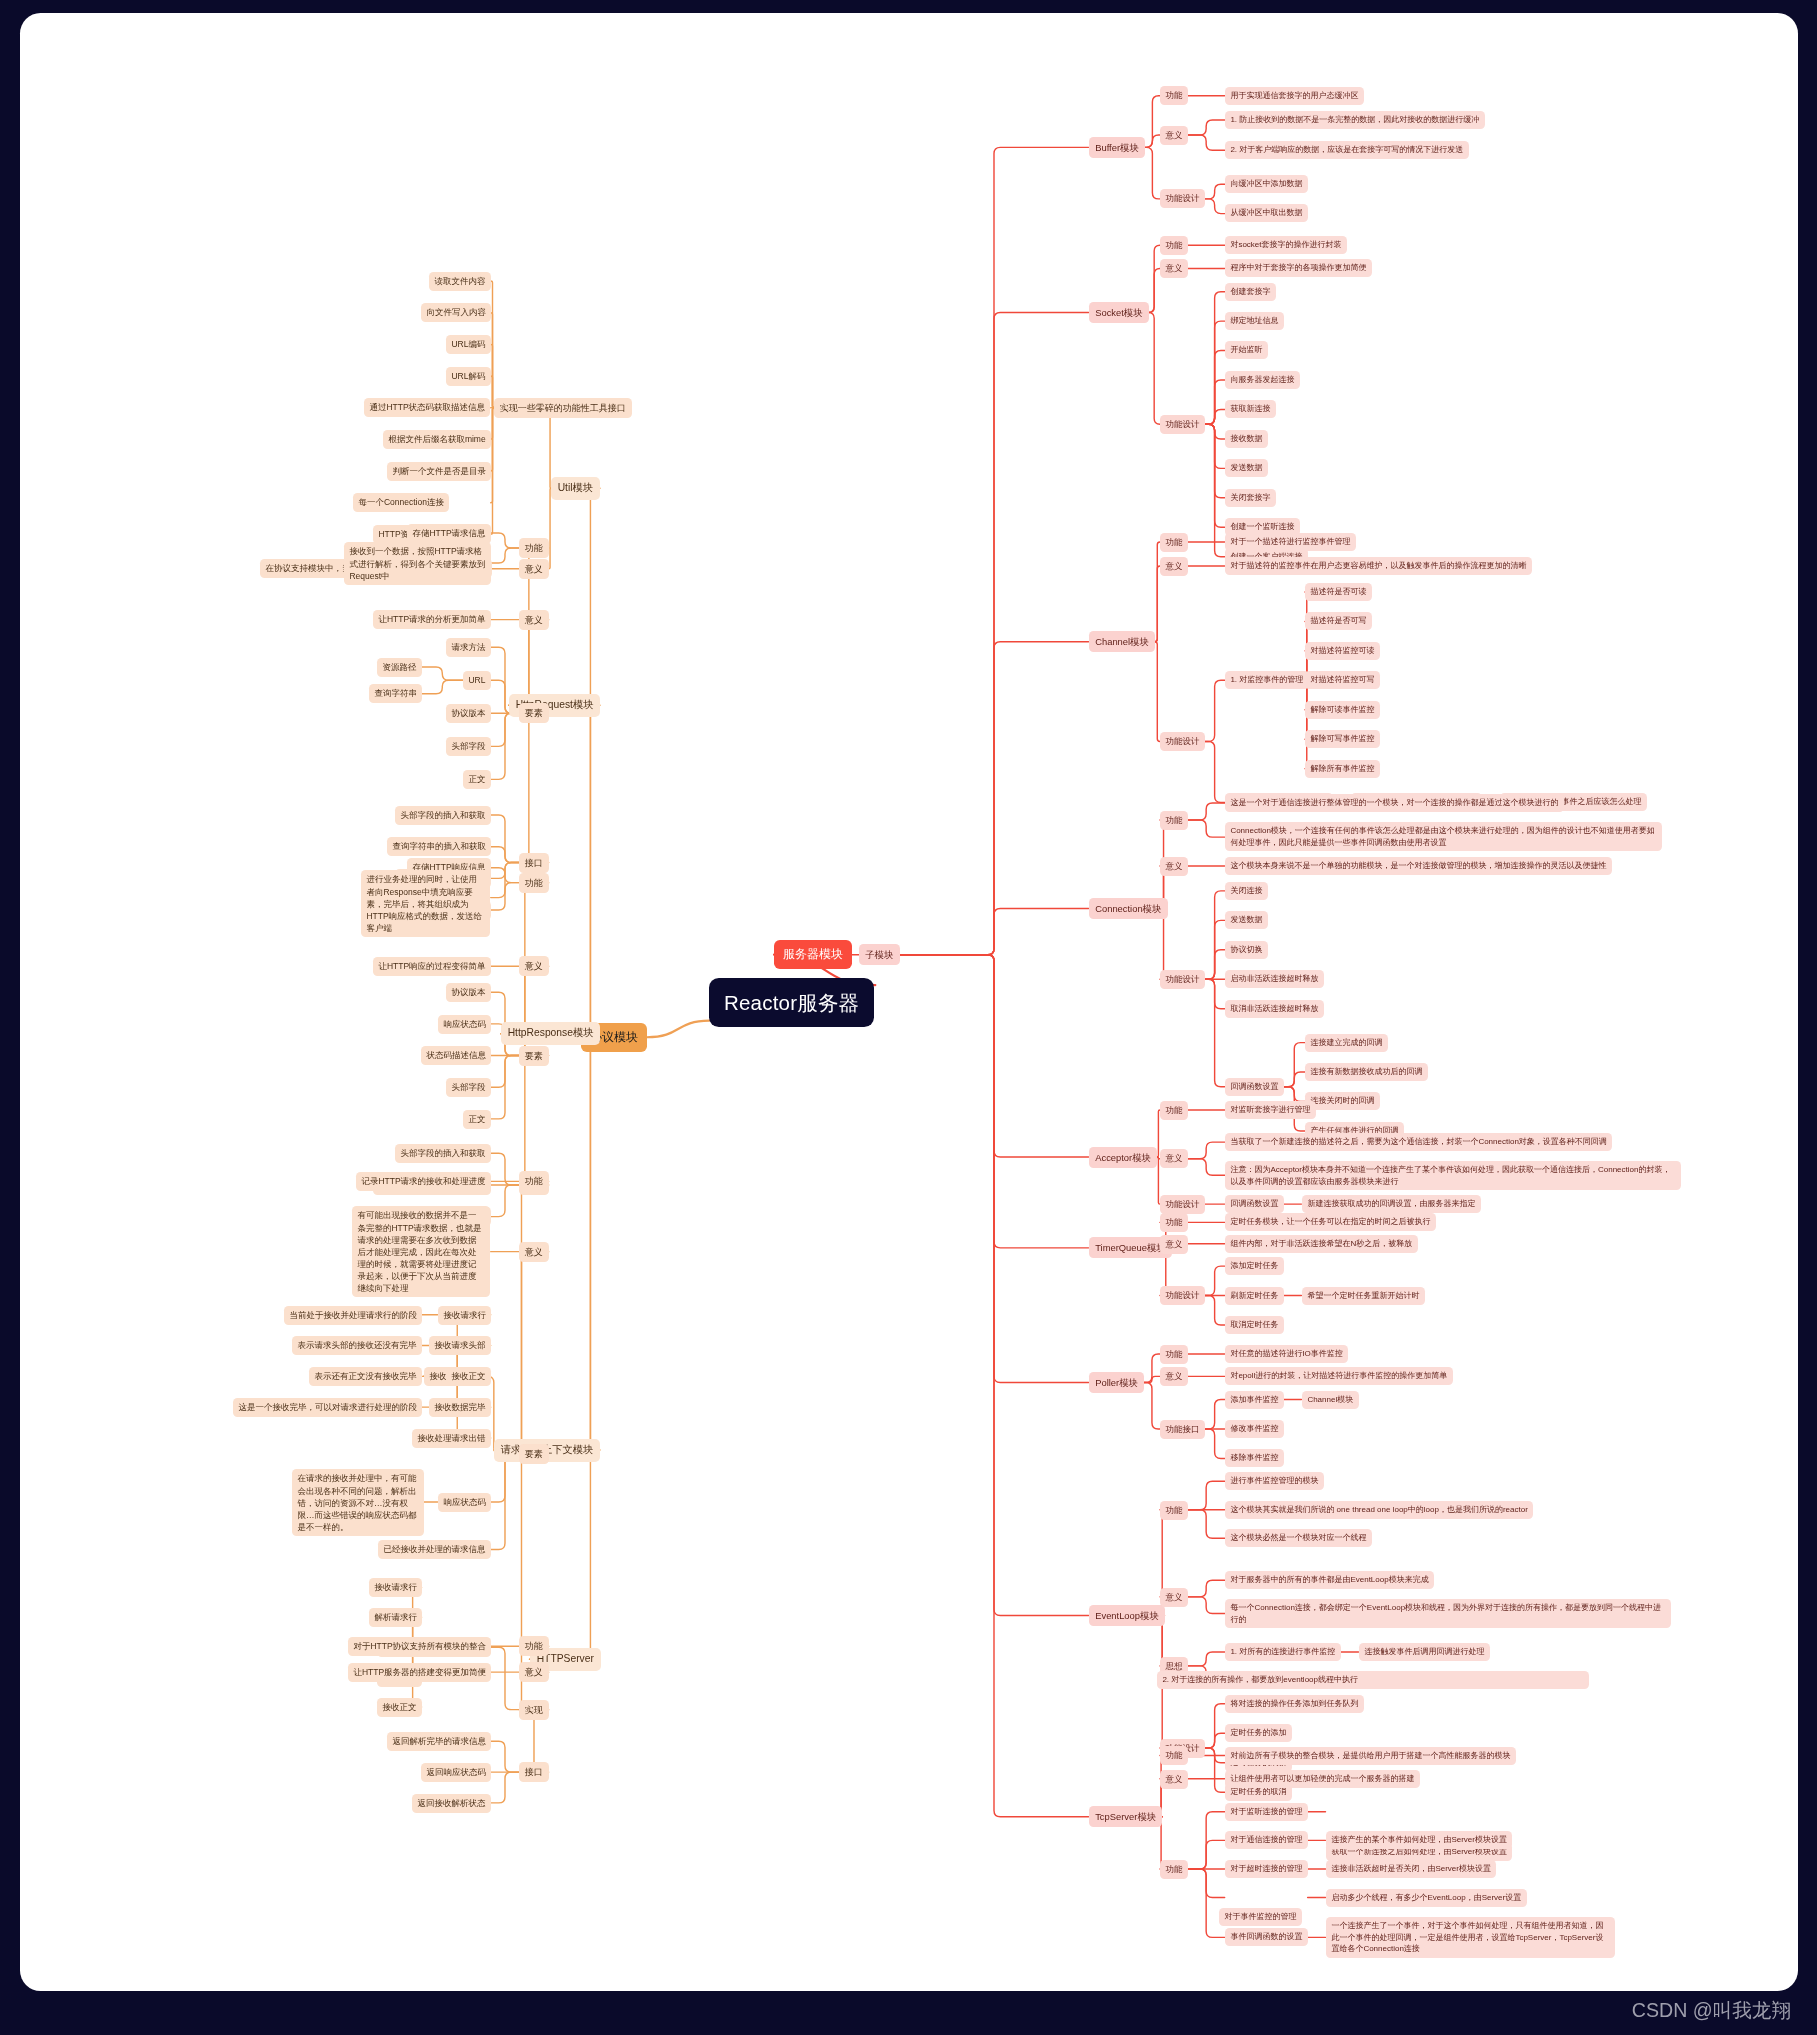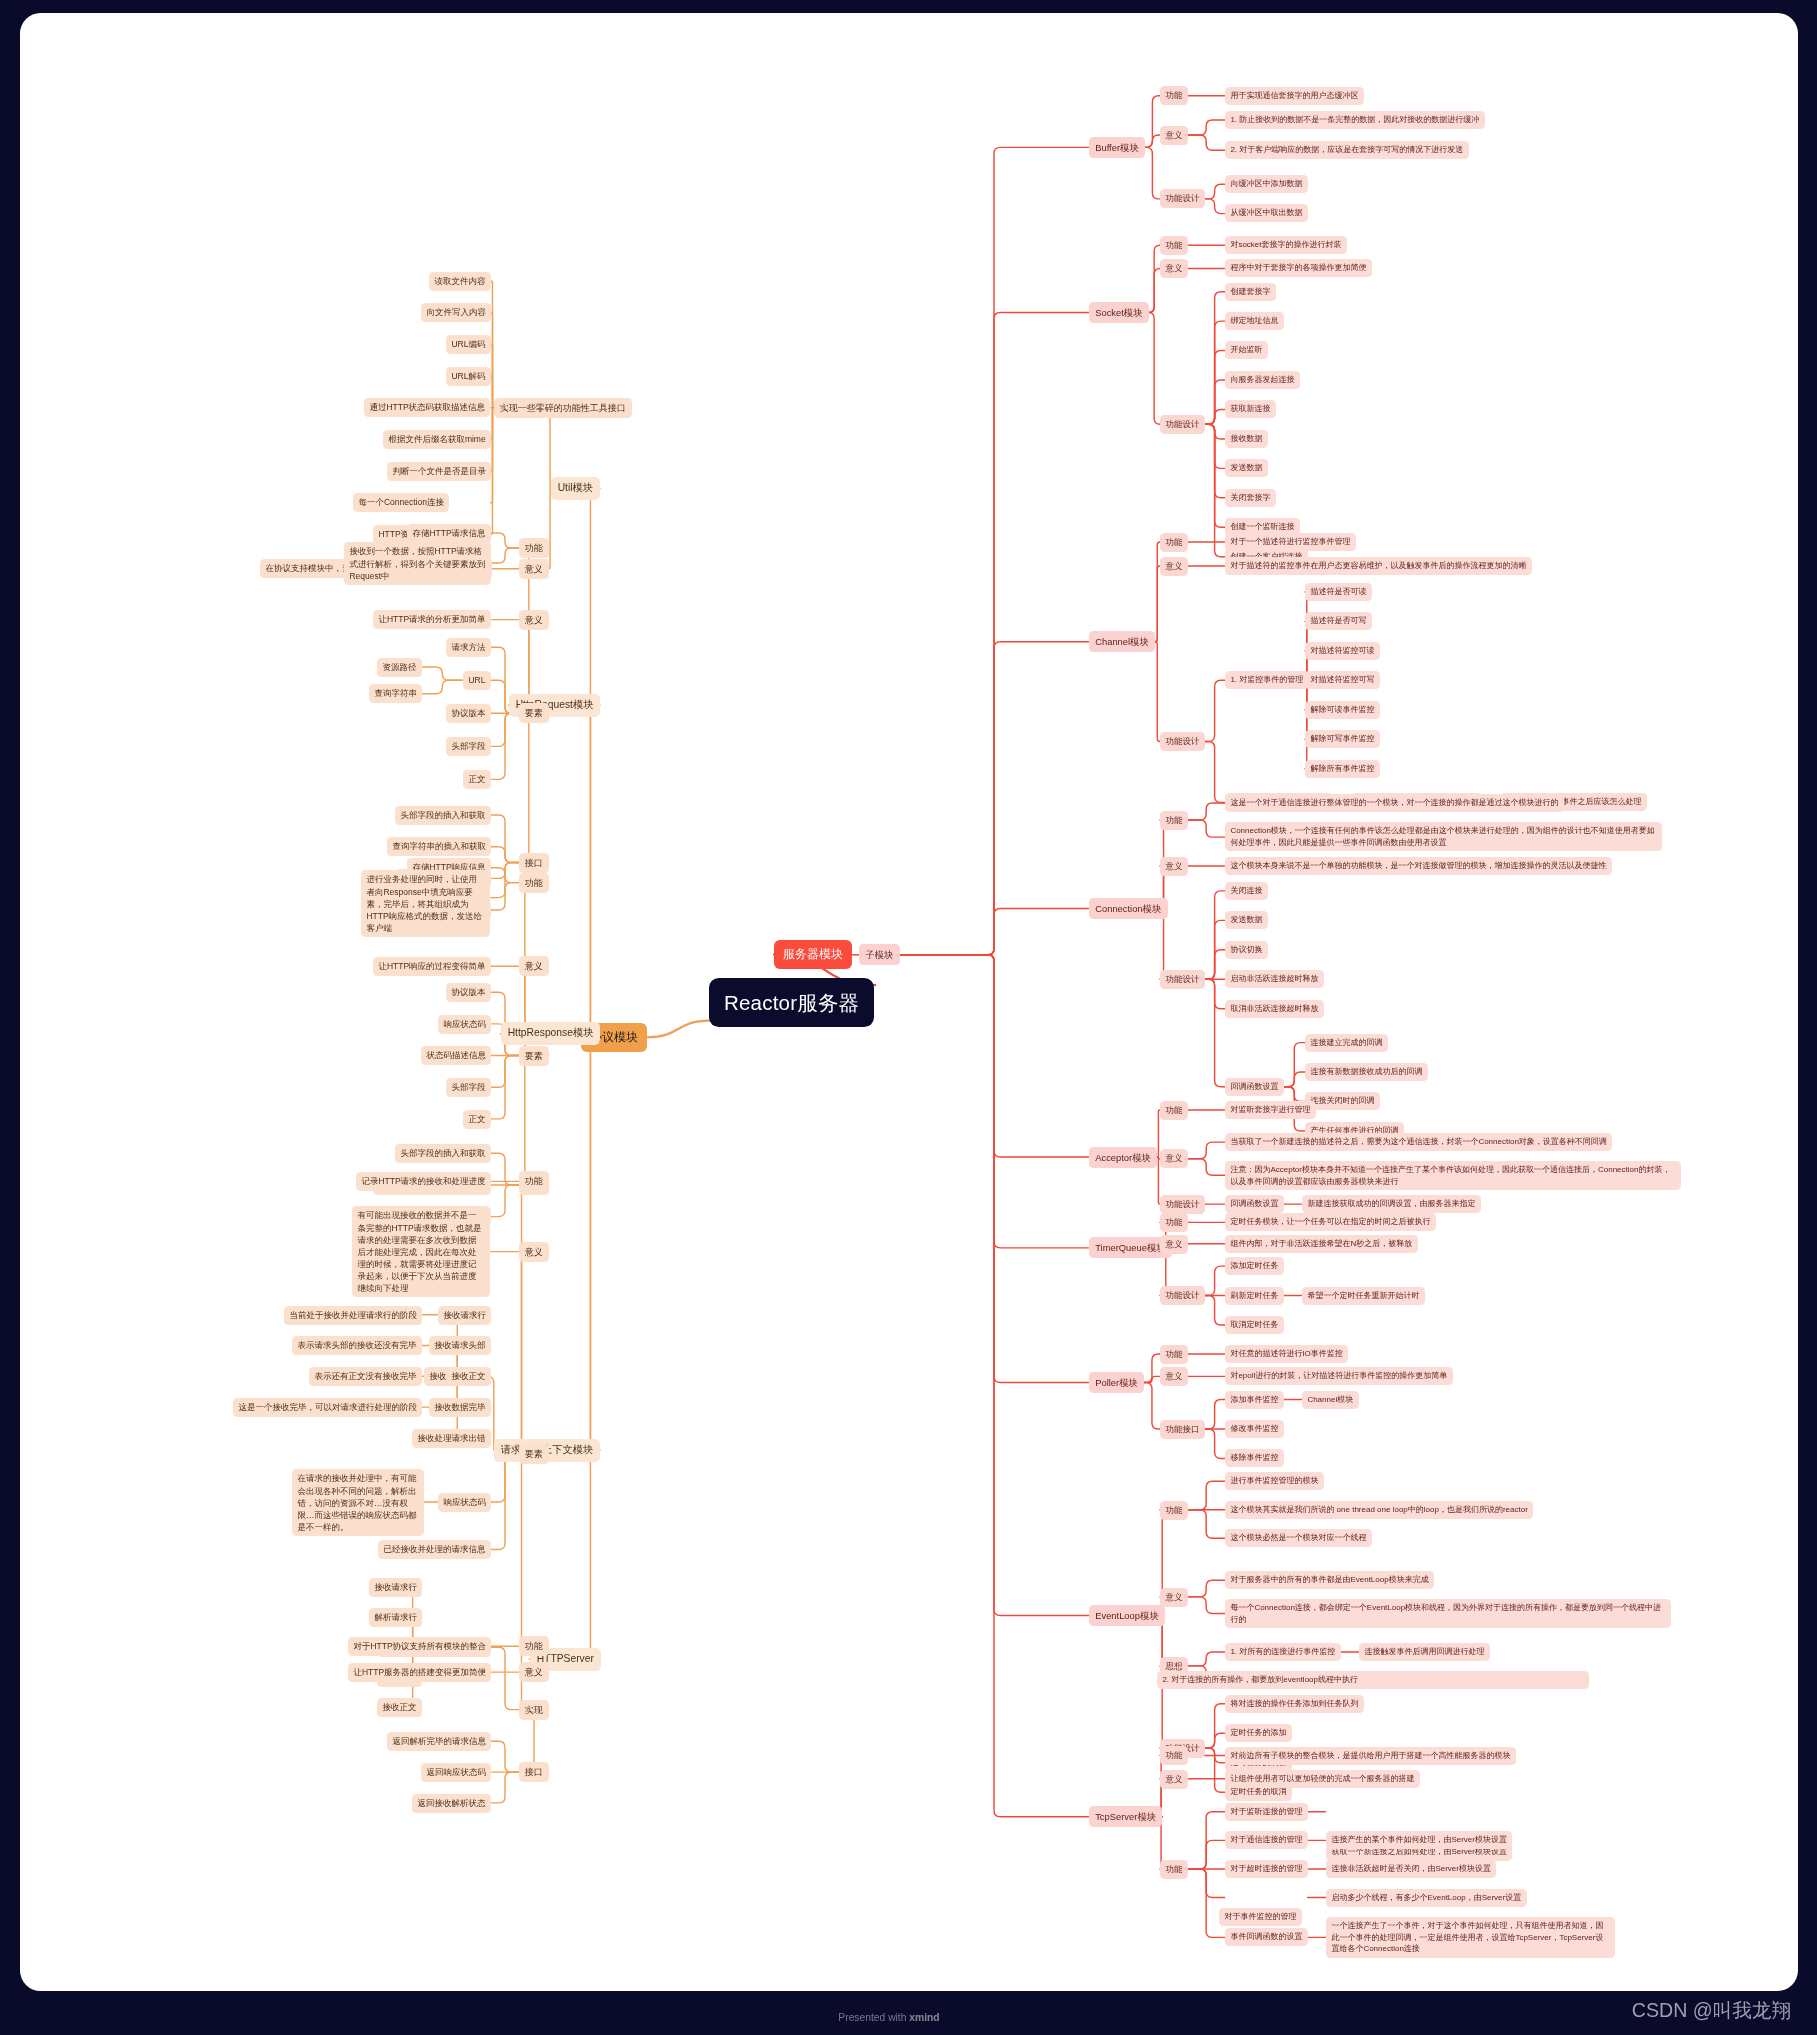--- a/index.html
+++ b/index.html
@@ -456,17 +456,16 @@
         <div class="node r3" style="visibility: visible; left: 1306px; top: 1818px;">连接产生的某个事件如何处理，由Server模块设置</div>
         <div class="node r3" style="visibility: visible; left: 1205px; top: 1847px;">对于超时连接的管理</div>
         <div class="node r3" style="visibility: visible; left: 1306px; top: 1847px;">连接非活跃超时是否关闭，由Server模块设置</div>
         <div class="node r3" style="visibility: visible; left: 1199px; top: 1876px; margin-top: 19px;">对于事件监控的管理</div>
         <div class="node r3" style="visibility: visible; left: 1306px; top: 1876px;">启动多少个线程，有多少个EventLoop，由Server设置</div>
         <div class="node r3" style="visibility: visible; left: 1205px; top: 1915px;">事件回调函数的设置</div>
         <div class="node r3" style="width: 289px; visibility: visible; left: 1306px; top: 1904px;">一个连接产生了一个事件，对于这个事件如何处理，只有组件使用者知道，因此一个事件的处理回调，一定是组件使用者，设置给TcpServer，TcpServer设置给各个Connection连接</div>
       </div>
   </div>
   <div id="footer-bar">
-    <div id="xmind"><span>Presented with </span><b>xmind</b></div>
     <div id="csdn">CSDN @叫我龙翔</div>
   </div>
 </div>
 
 
 </body></html>

